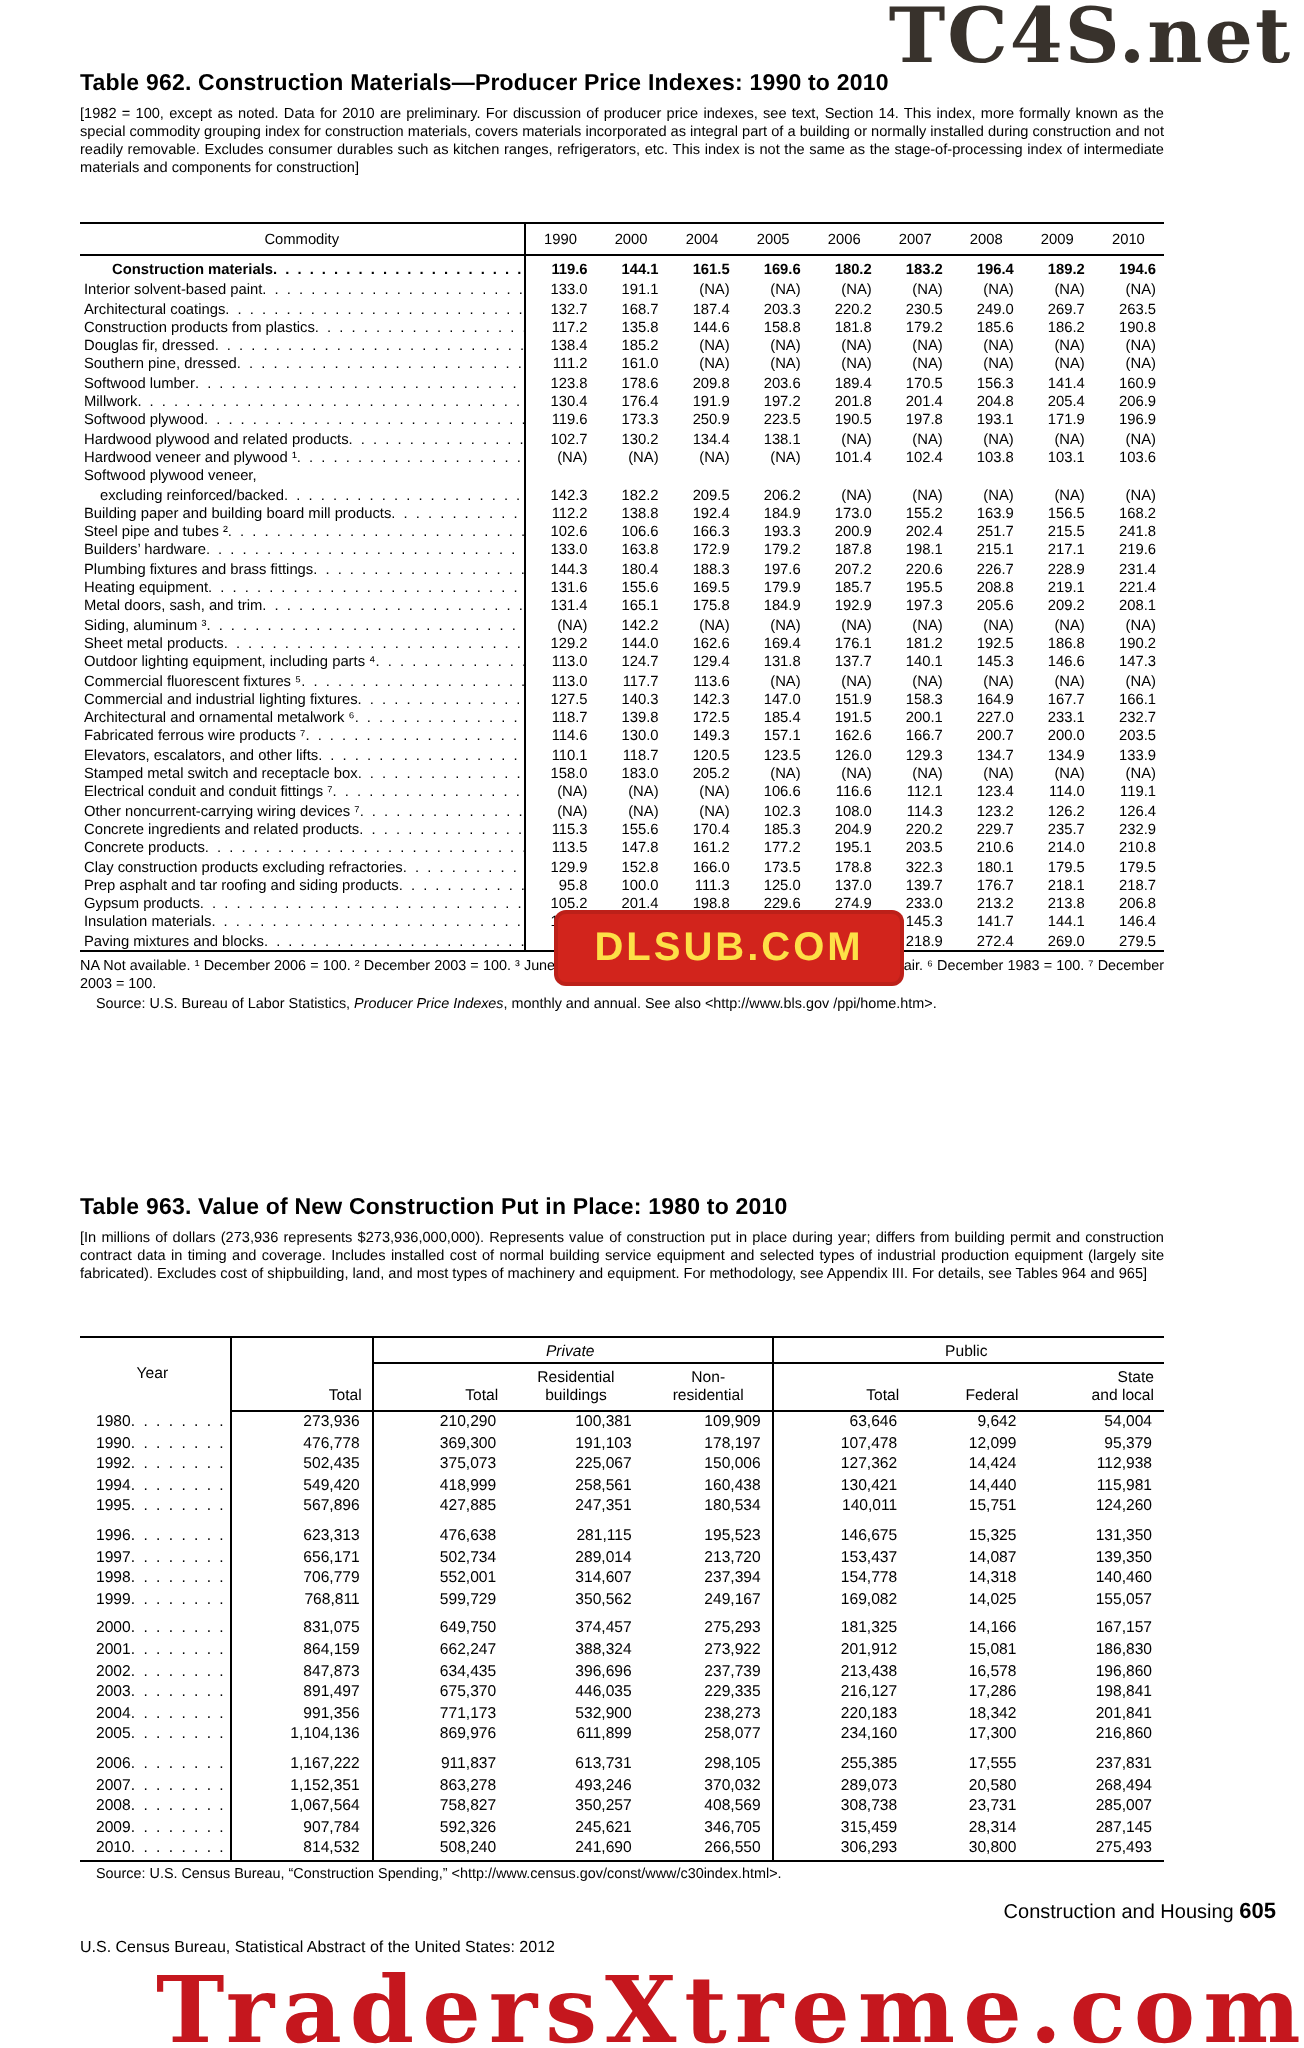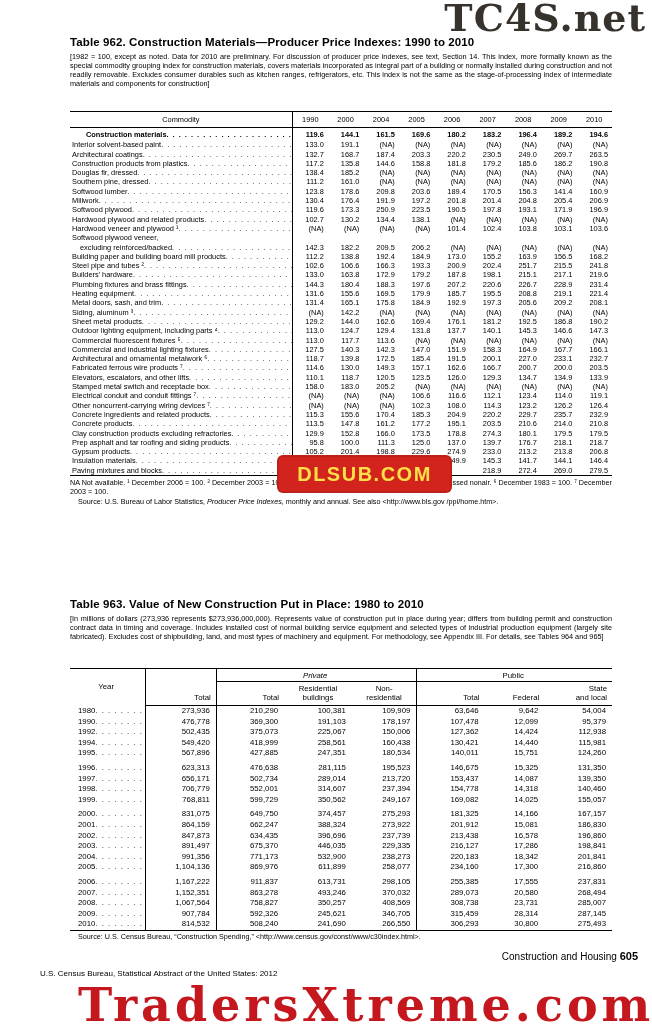--- a/index.html
+++ b/index.html
@@ -1,21 +1,21 @@
 <!DOCTYPE html>
 <html><head>
 <meta charset="utf-8">
 <style>
   * { margin:0; padding:0; box-sizing:border-box; }
   html,body { width:652px; height:1024px; }
   body { position:relative; background:#ffffff; color:#000; overflow:hidden;
          font-family:"Liberation Sans", sans-serif; }
   .page { position:absolute; inset:0;padding-left:48px; }
 
-  .sec { position:absolute; left:70px; width:542px; }
+  .sec { position:absolute; left:40px; width:542px; }
   .sec-962 { top:36px; }
   .sec-963 { top:598px; }
 
   .tbl-title { font-size:11.5px; font-weight:bold; letter-spacing:.1px; margin-bottom:5px; }
   .intro { font-size:7.3px; line-height:8.9px; text-align:justify; overflow:hidden; }
   .intro-962 { height:54px; margin-bottom:4px; }
   .intro-963 { height:48px; margin-bottom:5px; }
 
   table { width:100%; border-collapse:collapse; table-layout:fixed; }
 
@@ -641,21 +641,21 @@
               <div class="lead">
                 <span class="lt">Clay construction products excluding refractories</span>
                 <span class="dots"></span>
               </div>
             </td>
             <td class="num">129.9</td>
             <td class="num">152.8</td>
             <td class="num">166.0</td>
             <td class="num">173.5</td>
             <td class="num">178.8</td>
-            <td class="num">274.3</td>
+            <td class="num">322.3</td>
             <td class="num">180.1</td>
             <td class="num">179.5</td>
             <td class="num">179.5</td>
           </tr>
           <tr>
             <td class="stub">
               <div class="lead">
                 <span class="lt">Prep asphalt and tar roofing and siding products</span>
                 <span class="dots"></span>
               </div>

